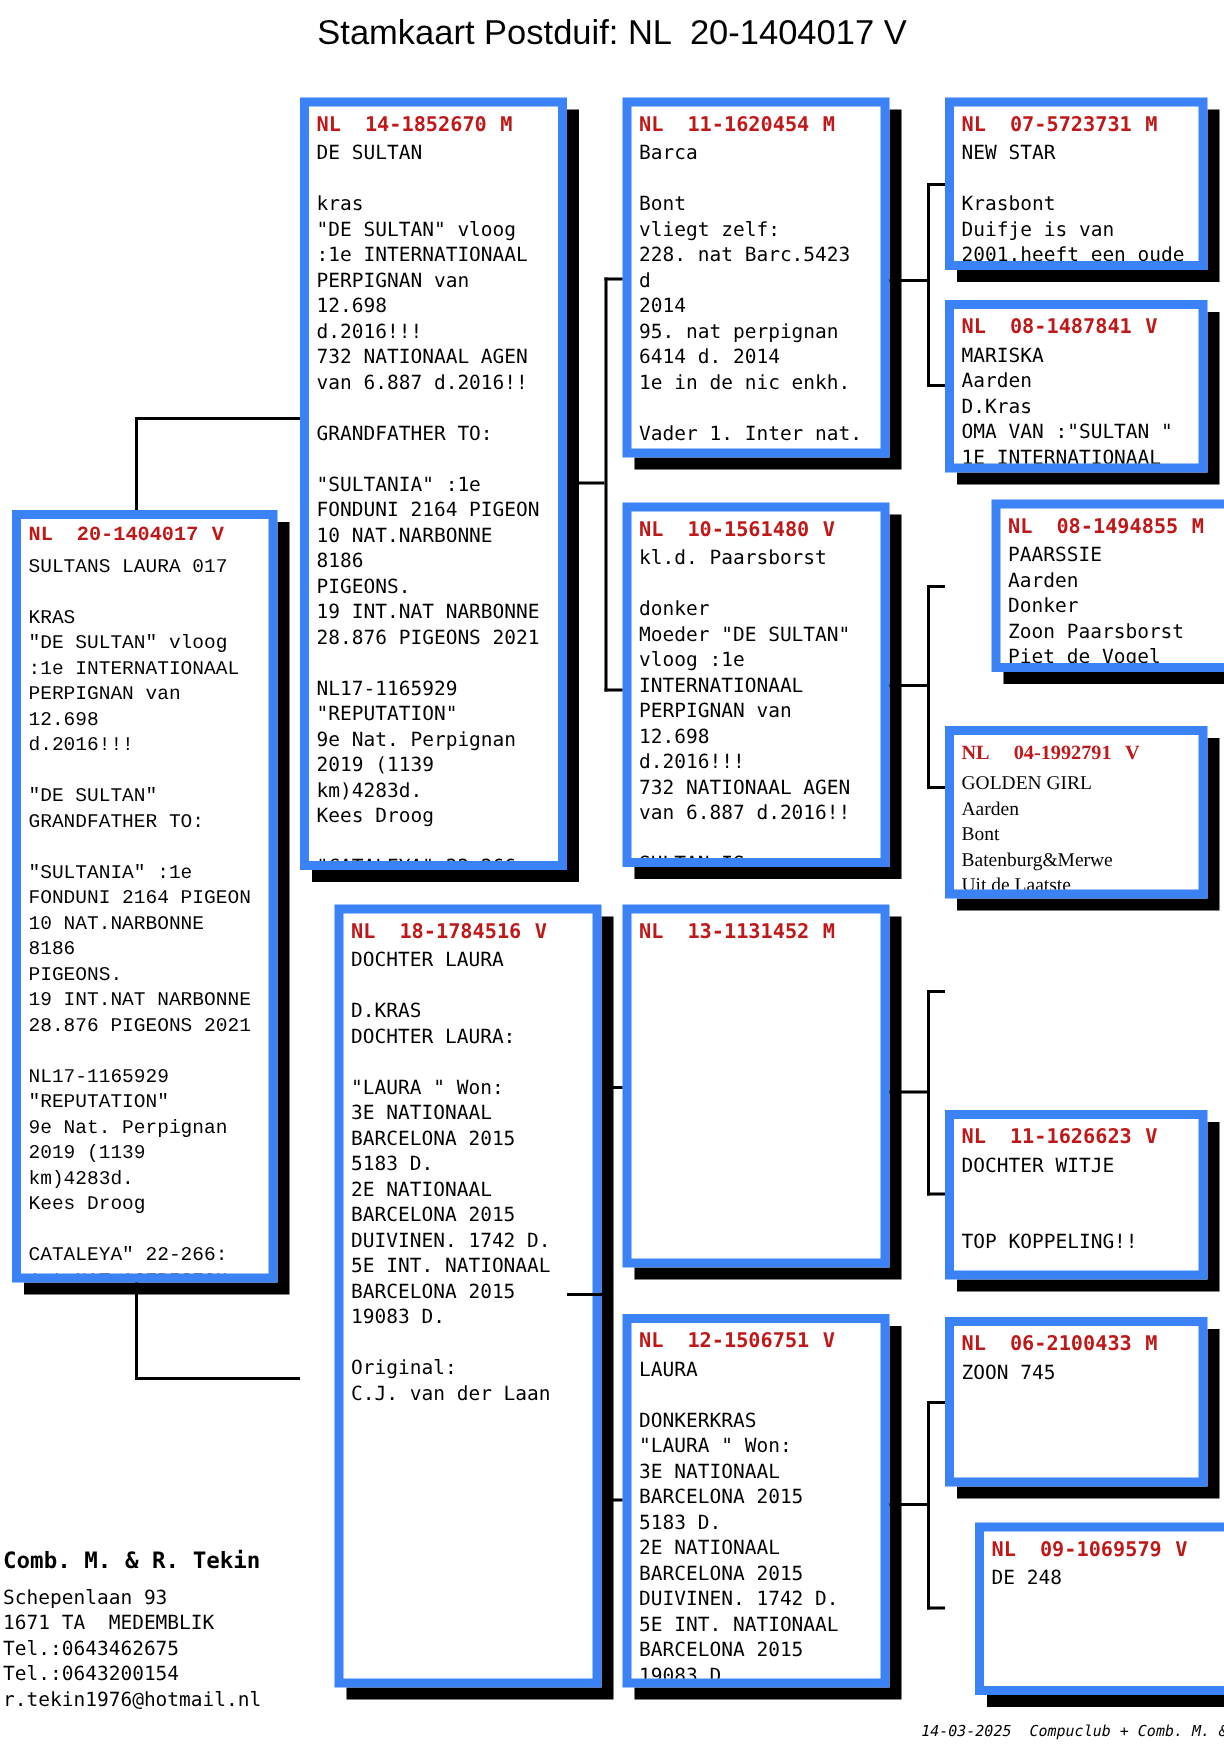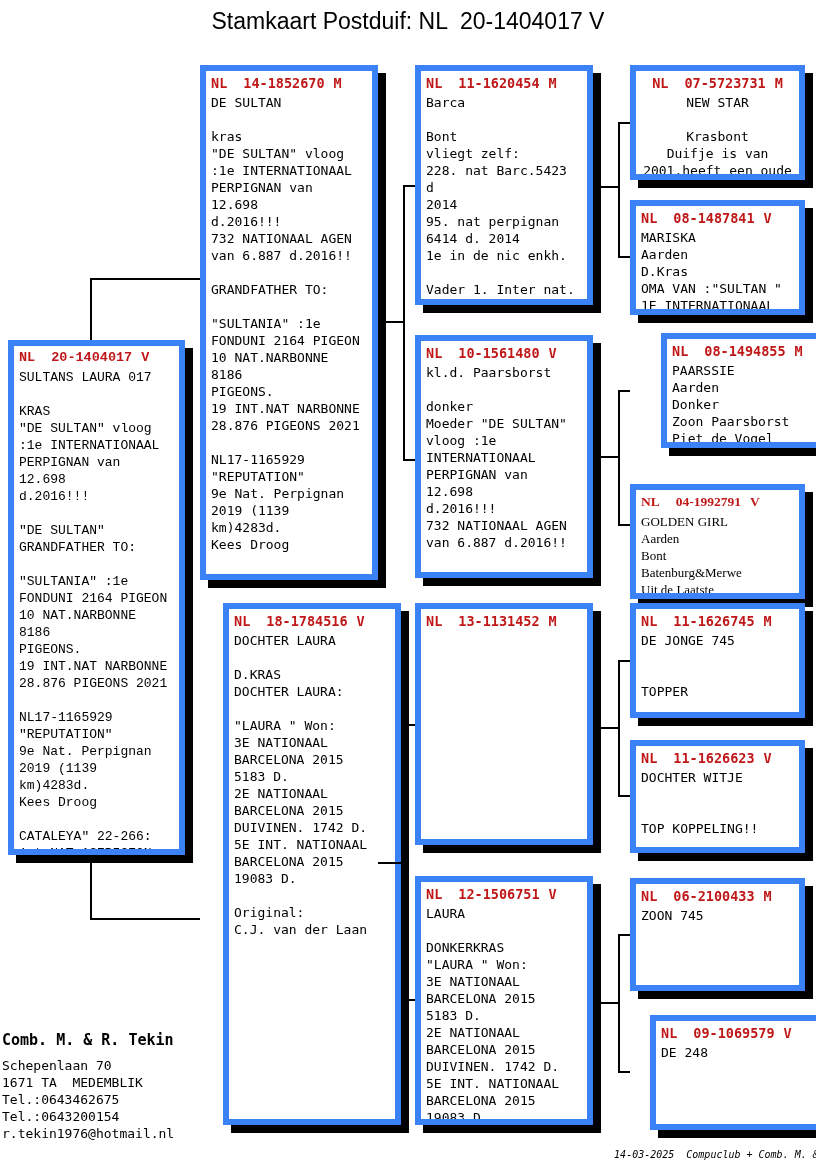--- a/index.html
+++ b/index.html
@@ -23,21 +23,21 @@
   .pbody { white-space:pre-wrap; font-size:13px; line-height:17px; margin-top:2px; }
   .ln { position:absolute; background:#000; }
   
   #box-subject { left:8px;   top:340px;  width:177px; height:515px;font-family:Liberation Mono, monospace; }
   #box-father  { left:200px; top:65px;   width:178px; height:515px; }
   #box-mother  { left:200px; top:603px;  width:178px; height:522px;margin-left:23px; }
   #box-ff      { left:415px; top:65px;   width:178px; height:240px; }
   #box-fm      { left:415px; top:335px;  width:178px; height:243px; }
   #box-mf      { left:415px; top:603px;  width:178px; height:242px; }
   #box-mm      { left:415px; top:876px;  width:178px; height:249px; }
-  #box-fff     { left:630px; top:65px;   width:175px; height:115px;text-align:center; }
+  #box-fff     { left:630px; top:65px;   width:175px; height:115px; }
   #box-ffm     { left:630px; top:200px;  width:175px; height:115px; }
   #box-fmf     { left:661px; top:333px;  width:175px; height:115px; }
   #box-fmm     { left:630px; top:484px;  width:175px; height:115px;font-family:Liberation Serif, serif; }
   #box-mff     { left:630px; top:603px;  width:175px; height:115px; }
   #box-mfm     { left:630px; top:740px;  width:175px; height:113px; }
   #box-mmf     { left:630px; top:878px;  width:175px; height:113px; }
   #box-mmm     { left:630px; top:1015px; width:175px; height:115px;margin-left:20px; }
   
   #owner { position:absolute; left:2px; top:1030px; }
   #owner .oname  { font-weight:bold; font-size:15px; line-height:20px; white-space:pre; }
@@ -218,27 +218,20 @@
 Zoon Paarsborst
 Piet de Vogel</div>
   </div>
   <div class="pbox" id="box-fmm">
     <div class="phead"><span class="country">NL</span><span class="ring">04-1992791</span><span class="sex">V</span></div>
     <div class="pbody">GOLDEN GIRL
 Aarden
 Bont
 Batenburg&amp;Merwe
 Uit de Laatste</div>
-  </div>
-  <div class="pbox" id="box-mff">
-    <div class="phead"><span class="country">NL</span><span class="ring">11-1626745</span><span class="sex">M</span></div>
-    <div class="pbody">DE JONGE 745
-
-
-TOPPER</div>
   </div>
   <div class="pbox" id="box-mfm">
     <div class="phead"><span class="country">NL</span><span class="ring">11-1626623</span><span class="sex">V</span></div>
     <div class="pbody">DOCHTER WITJE
 
 
 TOP KOPPELING!!</div>
   </div>
   <div class="pbox" id="box-mmf">
     <div class="phead"><span class="country">NL</span><span class="ring">06-2100433</span><span class="sex">M</span></div>
@@ -273,21 +266,21 @@
   <div class="ln" style="left:618px;top:660px;width:2px;height:137px"></div>
   <div class="ln" style="left:618px;top:660px;width:12px;height:2px"></div>
   <div class="ln" style="left:618px;top:795px;width:12px;height:2px"></div>
   <div class="ln" style="left:593px;top:1002px;width:25px;height:2px"></div>
   <div class="ln" style="left:618px;top:934px;width:2px;height:139px"></div>
   <div class="ln" style="left:618px;top:934px;width:12px;height:2px"></div>
   <div class="ln" style="left:618px;top:1071px;width:12px;height:2px"></div>
 
   <div id="owner">
     <div class="oname">Comb. M. &amp; R. Tekin</div>
-    <div class="oline first">Schepenlaan 70</div>
+    <div class="oline first">Schepenlaan 93</div>
     <div class="oline">1671 TA  MEDEMBLIK</div>
     <div class="oline">Tel.:0643462675</div>
     <div class="oline">Tel.:0643200154</div>
     <div class="oline">r.tekin1976@hotmail.nl</div>
   </div>
 
   <div id="footer">
     <span class="fdate">14-03-2025</span><span class="fcredit">Compuclub + Comb. M. &amp; R. Tekin</span>
   </div>
 

